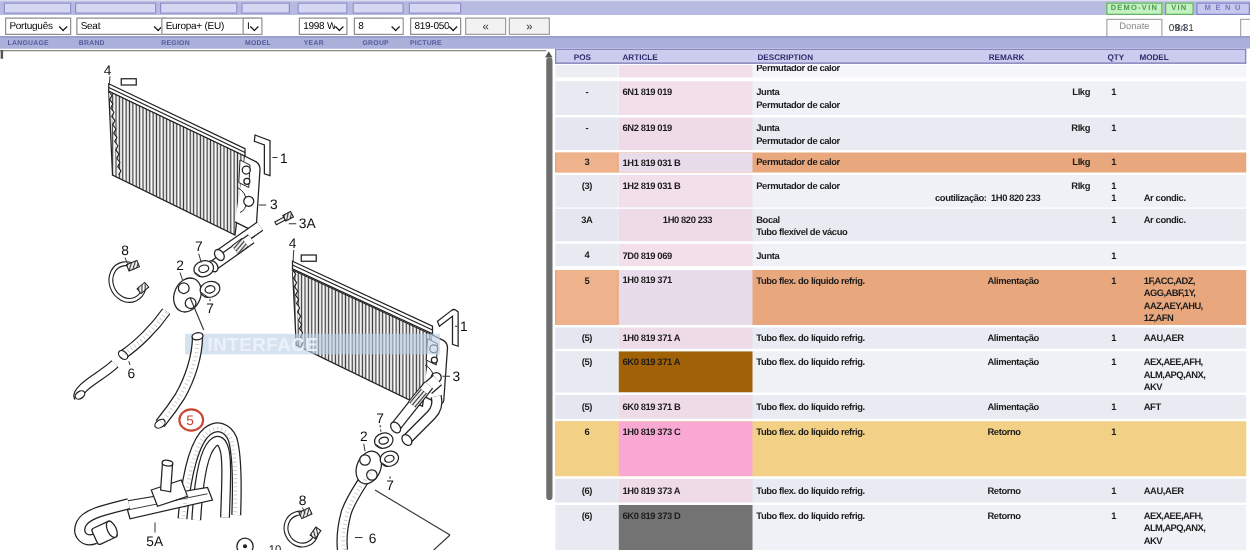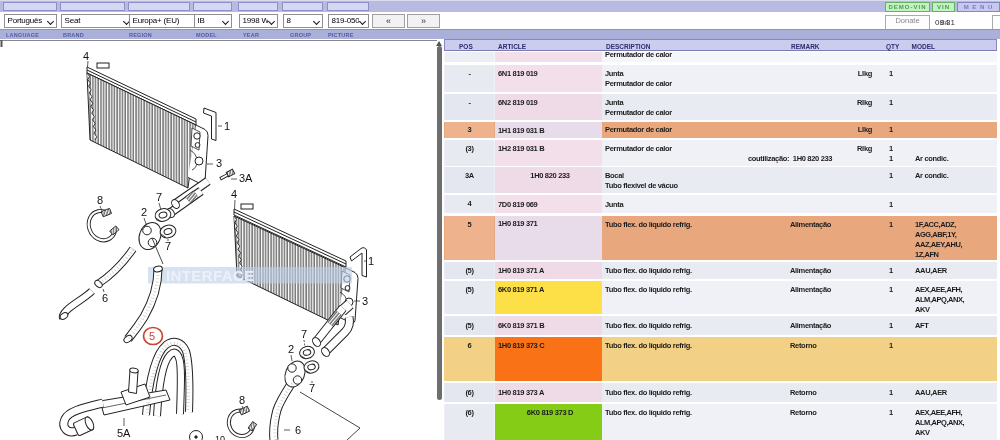--- a/index.html
+++ b/index.html
@@ -51,21 +51,21 @@
   <div class="tbox" style="left:327px; width:42px;"></div>
   <div class="gbtn green" style="left:885px; width:45px;">DEMO-VIN</div>
   <div class="gbtn green" style="left:932px; width:23px;">VIN</div>
   <div class="gbtn menu" style="left:957px; width:43px;">M E N U</div>
 </div>
 
 <div class="abs" id="bar2">
   <div class="sel" style="left:4px;   width:53px;">Português<span class="ar"></span></div>
   <div class="sel" style="left:61px;  width:72px;">Seat<span class="ar"></span></div>
   <div class="sel" style="left:129px; width:78px;">Europa+ (EU)<span class="ar"></span></div>
-  <div class="sel" style="left:194px; width:38px;">IB<span class="ar"></span></div>
+  <div class="sel" style="left:194px; width:16px;">IB<span class="ar"></span></div>
   <div class="sel" style="left:239px; width:39px;">1998 W<span class="ar"></span></div>
   <div class="sel" style="left:283px; width:40px;">8<span class="ar"></span></div>
   <div class="sel" style="left:328px; width:41px;">819-050<span class="ar"></span></div>
   <div class="navb" style="left:372px; width:33px;">«</div>
   <div class="navb" style="left:407px; width:33px;">»</div>
   <div class="donate" style="left:885px; width:45px;">Donate</div>
   <div class="num2" style="left:940px; color:#4a5878;">84</div>
   <div class="num2" style="left:935px; color:#333;">09:31</div>
   <div class="donate" style="left:992px; width:12px;"></div>
 </div>
@@ -400,58 +400,58 @@
     <div class="cpos" style="background:#e4e7ef;padding-top:3.5px;"><span class="t">(5)</span></div>
     <div class="cart" style="background:#eeDBe7;padding-top:4px;"><span class="t">1H0 819 371 A</span></div>
     <div class="rtx" style="left:161px;top:3.5px;">Tubo flex. do líquido refrig.</div>
     <div class="rtx" style="left:346px;top:3.5px;">Alimentação</div>
     <div class="rtx" style="left:435px;top:3.5px;width:24px;text-align:center;">1</div>
     <div class="rtx" style="left:471px;top:3.5px;">AAU,AER</div>
   </div>
 
   <div class="row" style="top:242px;height:33px;background:#eff1f6;">
     <div class="cpos" style="background:#e7eaf1;padding-top:4px;"><span class="t">(5)</span></div>
-    <div class="cart" style="background:#fde047;"><span class="t">6K0 819 371 A</span></div>
+    <div class="cart" style="background:#a16207;"><span class="t">6K0 819 371 A</span></div>
     <div class="rtx" style="left:161px;top:4px;">Tubo flex. do líquido refrig.</div>
     <div class="rtx" style="left:346px;top:4px;">Alimentação</div>
     <div class="rtx" style="left:435px;top:4px;width:24px;text-align:center;">1</div>
     <div class="rtx" style="left:471px;top:4px;letter-spacing:-0.45px;">AEX,AEE,AFH,
 ALM,APQ,ANX,
 AKV</div>
   </div>
 
   <div class="row" style="top:277px;height:19px;background:#e9ebf2;">
     <div class="cpos" style="background:#e4e7ef;padding-top:4.5px;"><span class="t">(5)</span></div>
     <div class="cart" style="background:#eeDBe7;padding-top:5px;"><span class="t">6K0 819 371 B</span></div>
     <div class="rtx" style="left:161px;top:4.5px;">Tubo flex. do líquido refrig.</div>
     <div class="rtx" style="left:346px;top:4.5px;">Alimentação</div>
     <div class="rtx" style="left:435px;top:4.5px;width:24px;text-align:center;">1</div>
     <div class="rtx" style="left:471px;top:4.5px;">AFT</div>
   </div>
 
   <div class="row" style="top:298px;height:44px;background:#f2d086;">
     <div class="cpos" style="background:#f2d086;padding-top:4px;"><span class="t">6</span></div>
-    <div class="cart" style="background:#f97316;"><span class="t">1H0 819 373 C</span></div>
+    <div class="cart" style="background:#f9a8d4;"><span class="t">1H0 819 373 C</span></div>
     <div class="rtx" style="left:161px;top:4px;">Tubo flex. do líquido refrig.</div>
     <div class="rtx" style="left:346px;top:4px;">Retorno</div>
     <div class="rtx" style="left:435px;top:4px;width:24px;text-align:center;">1</div>
   </div>
 
   <div class="row" style="top:344px;height:19px;background:#e9ebf2;">
     <div class="cpos" style="background:#e4e7ef;padding-top:4.5px;"><span class="t">(6)</span></div>
     <div class="cart" style="background:#eeDBe7;padding-top:5px;"><span class="t">1H0 819 373 A</span></div>
     <div class="rtx" style="left:161px;top:4.5px;">Tubo flex. do líquido refrig.</div>
     <div class="rtx" style="left:346px;top:4.5px;">Retorno</div>
     <div class="rtx" style="left:435px;top:4.5px;width:24px;text-align:center;">1</div>
     <div class="rtx" style="left:471px;top:4.5px;">AAU,AER</div>
   </div>
 
   <div class="row" style="top:365px;height:36px;background:#eff1f6;">
     <div class="cpos" style="background:#e7eaf1;padding-top:4px;"><span class="t">(6)</span></div>
-    <div class="cart" style="background:#84cc16;text-align:center;"><span class="t">6K0 819 373 D</span></div>
+    <div class="cart" style="background:#737373;"><span class="t">6K0 819 373 D</span></div>
     <div class="rtx" style="left:161px;top:4px;">Tubo flex. do líquido refrig.</div>
     <div class="rtx" style="left:346px;top:4px;">Retorno</div>
     <div class="rtx" style="left:435px;top:4px;width:24px;text-align:center;">1</div>
     <div class="rtx" style="left:471px;top:4px;letter-spacing:-0.45px;">AEX,AEE,AFH,
 ALM,APQ,ANX,
 AKV</div>
   </div>
 </div>
 
 </div>

